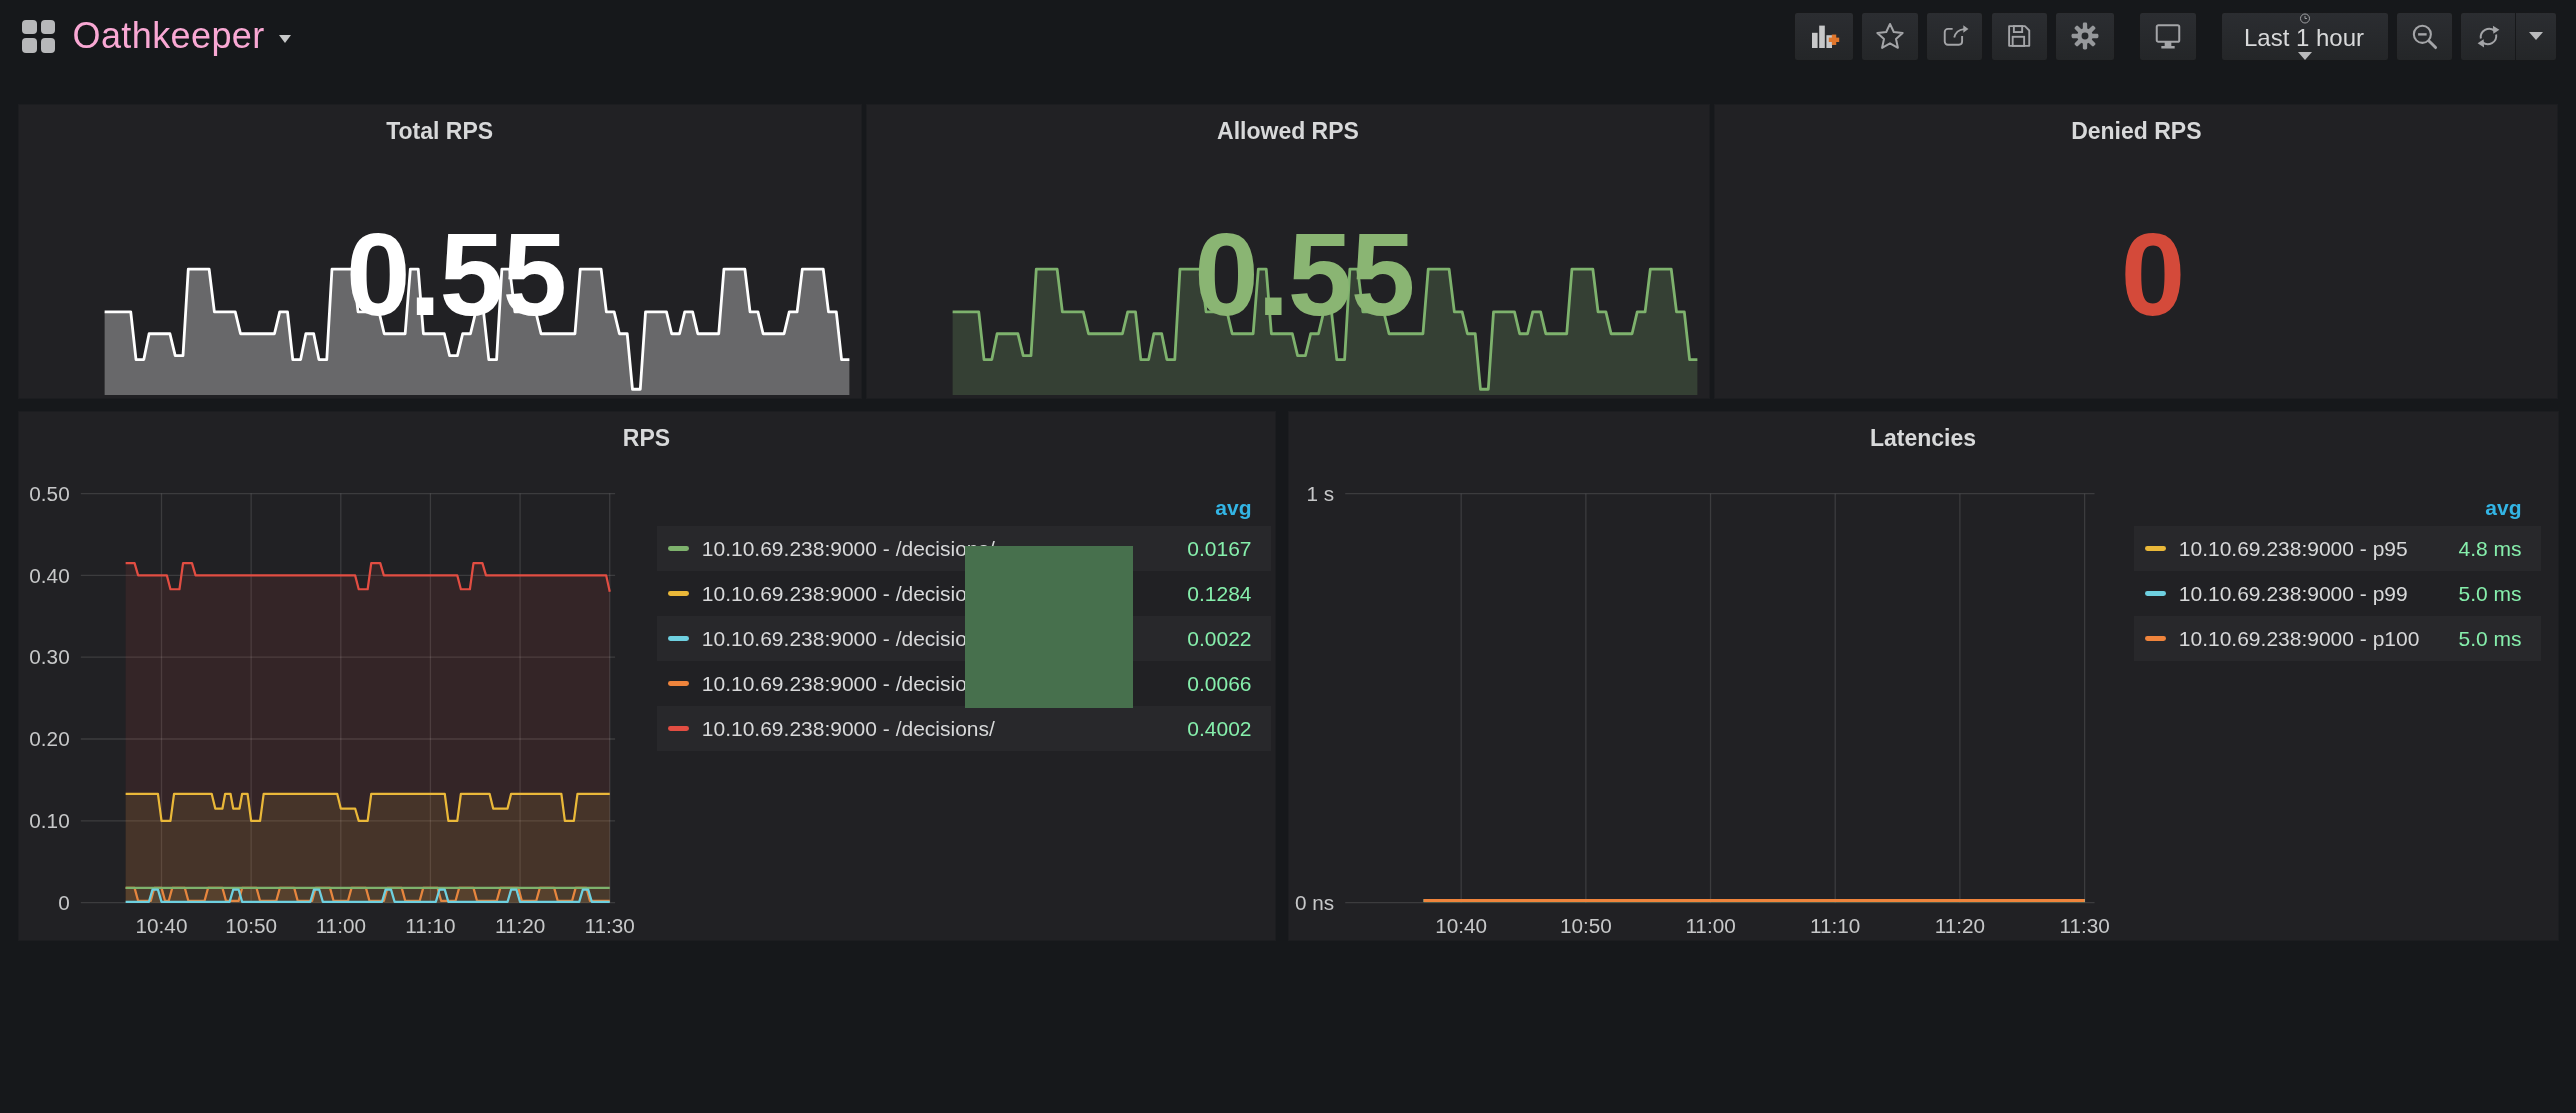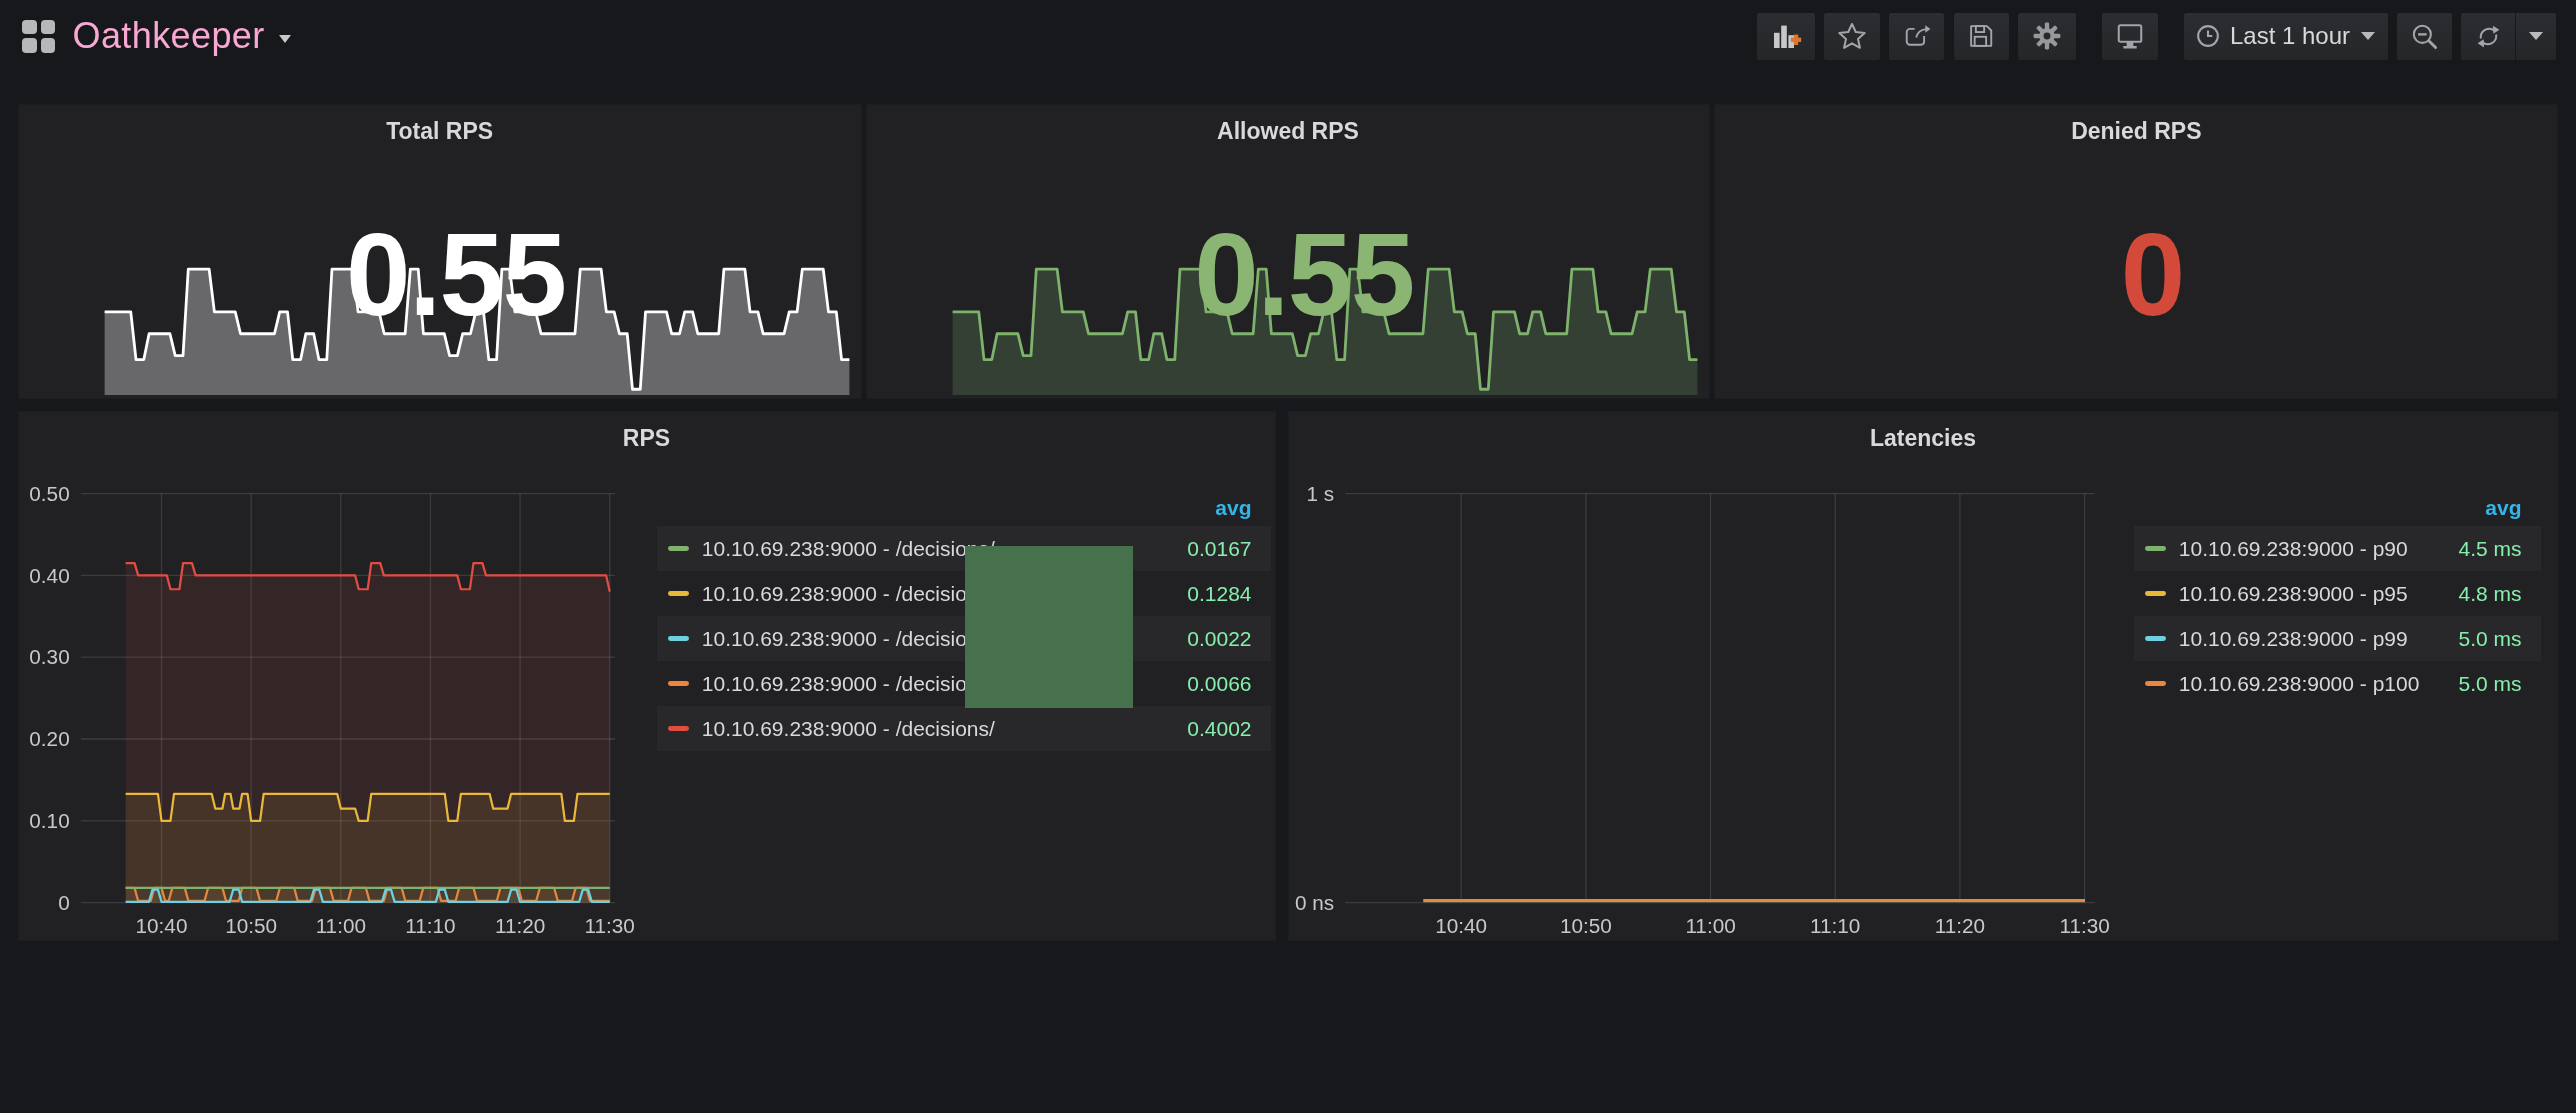--- a/index.html
+++ b/index.html
@@ -23,21 +23,21 @@
   .caret { width:0; height:0; border-left:6.4px solid transparent; border-right:6.4px solid transparent; border-top:8px solid #c7c8c9; margin-left:14.4px; margin-top:6.4px; }
   .nav-right { margin-left:auto; display:flex; align-items:center; }
   .nav-btn {
     height:49px; min-width:53px; padding:0 12.8px;
     background:linear-gradient(180deg,#2b2d31 0%,#242628 100%);
     border:0.8px solid #17181a; border-radius:3.2px;
     display:flex; align-items:center; justify-content:center;
     margin-left:7.2px; cursor:pointer;
   }
   .nav-btn.first { margin-left:0; }
-  .gap-l { margin-left:24px; }
+  .gap-l { margin-left:24px;flex-direction:column; }
   .time-text { font-size:24px; color:#d8d9da; margin:0 11px 0 9.6px; font-weight:400; }
   .caret-sm { width:0; height:0; border-left:7.2px solid transparent; border-right:7.2px solid transparent; border-top:8.8px solid #b9babc; }
   .split { display:flex; align-items:stretch; padding:0; }
   .split .seg { display:flex; align-items:center; justify-content:center; padding:0 12.8px; }
   .split .seg + .seg { border-left:0.8px solid #17181a; }
 
   
   .row { display:flex; padding:0 17.5px; }
   .row1 { margin-top:32px; gap:4px; }
   .row2 { margin-top:12px; gap:12px; }
@@ -295,25 +295,20 @@
           <text x="990.4875207986689" y="589" text-anchor="middle" fill="#c7c8c9" font-size="26" font-family="&quot;Liberation Sans&quot;, sans-serif">11:30</text>
           <path d="M161.5 548.7 L990.5 548.7" fill="none" stroke="#7eb26d" stroke-width="3.5" stroke-linejoin="round"></path>
           <path d="M161.5 548.5 L990.5 548.5" fill="none" stroke="#eab839" stroke-width="3.5" stroke-linejoin="round"></path>
           <path d="M161.5 548.4 L990.5 548.4" fill="none" stroke="#6ed0e0" stroke-width="3.5" stroke-linejoin="round"></path>
           <path d="M161.5 548.4 L990.5 548.4" fill="none" stroke="#ef843c" stroke-width="3.5" stroke-linejoin="round"></path>
         </svg></div>
     <div class="legend legend-lat">
         <div class="legend-header">avg</div>
         <div class="legend-rows">
           <div class="legend-row">
-            <span class="swatch" style="background: rgb(126, 178, 109);"></span>
-            <span class="legend-label">10.10.69.238:9000 - p90</span>
-            <span class="legend-value">4.5 ms</span>
-          </div>
-          <div class="legend-row">
             <span class="swatch" style="background: rgb(234, 184, 57);"></span>
             <span class="legend-label">10.10.69.238:9000 - p95</span>
             <span class="legend-value">4.8 ms</span>
           </div>
           <div class="legend-row">
             <span class="swatch" style="background: rgb(110, 208, 224);"></span>
             <span class="legend-label">10.10.69.238:9000 - p99</span>
             <span class="legend-value">5.0 ms</span>
           </div>
           <div class="legend-row">

